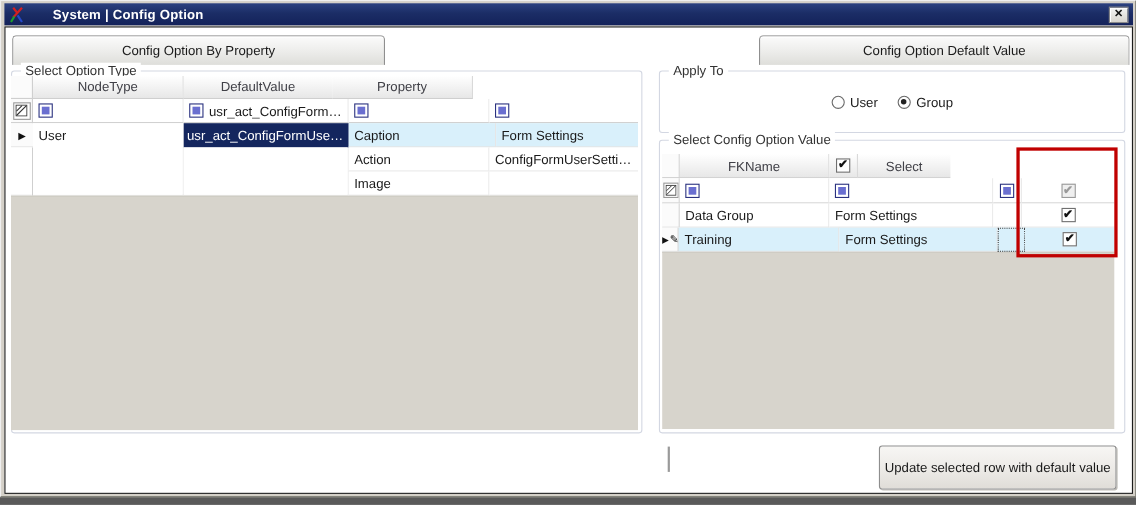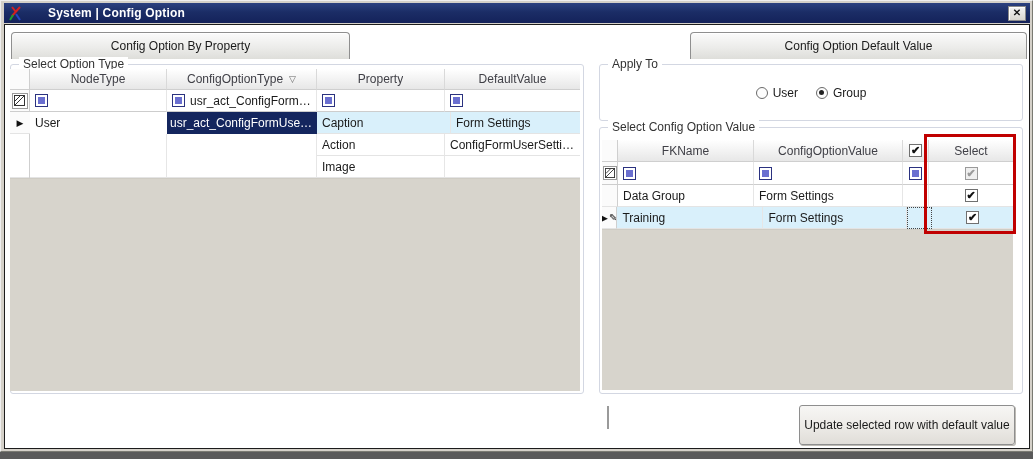--- a/index.html
+++ b/index.html
@@ -165,29 +165,25 @@
       <span class="gb-label">Select Option Type</span>
     </div>
 
     <div class="grid" style="left:5px; top:44px; width:570px; height:322px;">
 
       <div class="g-row">
         <div class="cell hcell rowhdr" style="width:20px;"></div>
         <div class="cell hcell" style="width:137px;">
             <span class="txt">NodeType</span>
           </div>
-        <div class="cell hcell" style="width:150px;">
-            <span class="txt">ConfigOptionType</span>
-            <span class="sort-glyph">▽</span>
+        <div class="cell hcell" style="width:135px; border-right:none;">
+            <span class="txt">DefaultValue</span>
           </div>
         <div class="cell hcell" style="width:128px;">
             <span class="txt">Property</span>
-          </div>
-        <div class="cell hcell" style="width:135px; border-right:none;">
-            <span class="txt">DefaultValue</span>
           </div>
       </div>
 
       <div class="g-row">
         <div class="cell filter-cell rowhdr" style="width:20px;">
           <span class="filterbtn">
             <svg width="11" height="11" viewBox="0 0 11 11">
               <rect x="0.5" y="0.5" width="10" height="10" fill="#fff" stroke="#333"></rect>
               <line x1="1" y1="10" x2="10" y2="1" stroke="#333" stroke-width="1"></line>
               <line x1="1" y1="6" x2="6" y2="1" stroke="#333" stroke-width="1"></line>
@@ -276,23 +272,20 @@
       <span class="gb-label">Select Config Option Value</span>
     </div>
 
     <div class="grid" style="left:597px; top:115px; width:411px; height:250px;">
 
       <div class="g-row">
         <div class="cell hcell rowhdr" style="width:16px; height:22px;"></div>
         <div class="cell hcell" style="width:136px; height:22px;">
             <span class="txt">FKName</span>
           </div>
-        <div class="cell hcell" style="width:149px; height:22px;">
-            <span class="txt">ConfigOptionValue</span>
-          </div>
         <div class="cell hcell" style="width:26px; height:22px;">
             <span class="chk">✔</span>
           </div>
         <div class="cell hcell" style="width:84px; height:22px; border-right:none;">
             <span class="txt">Select</span>
           </div>
       </div>
 
       <div class="g-row">
         <div class="cell filter-cell rowhdr" style="width:16px; height:23px; padding:0;">

